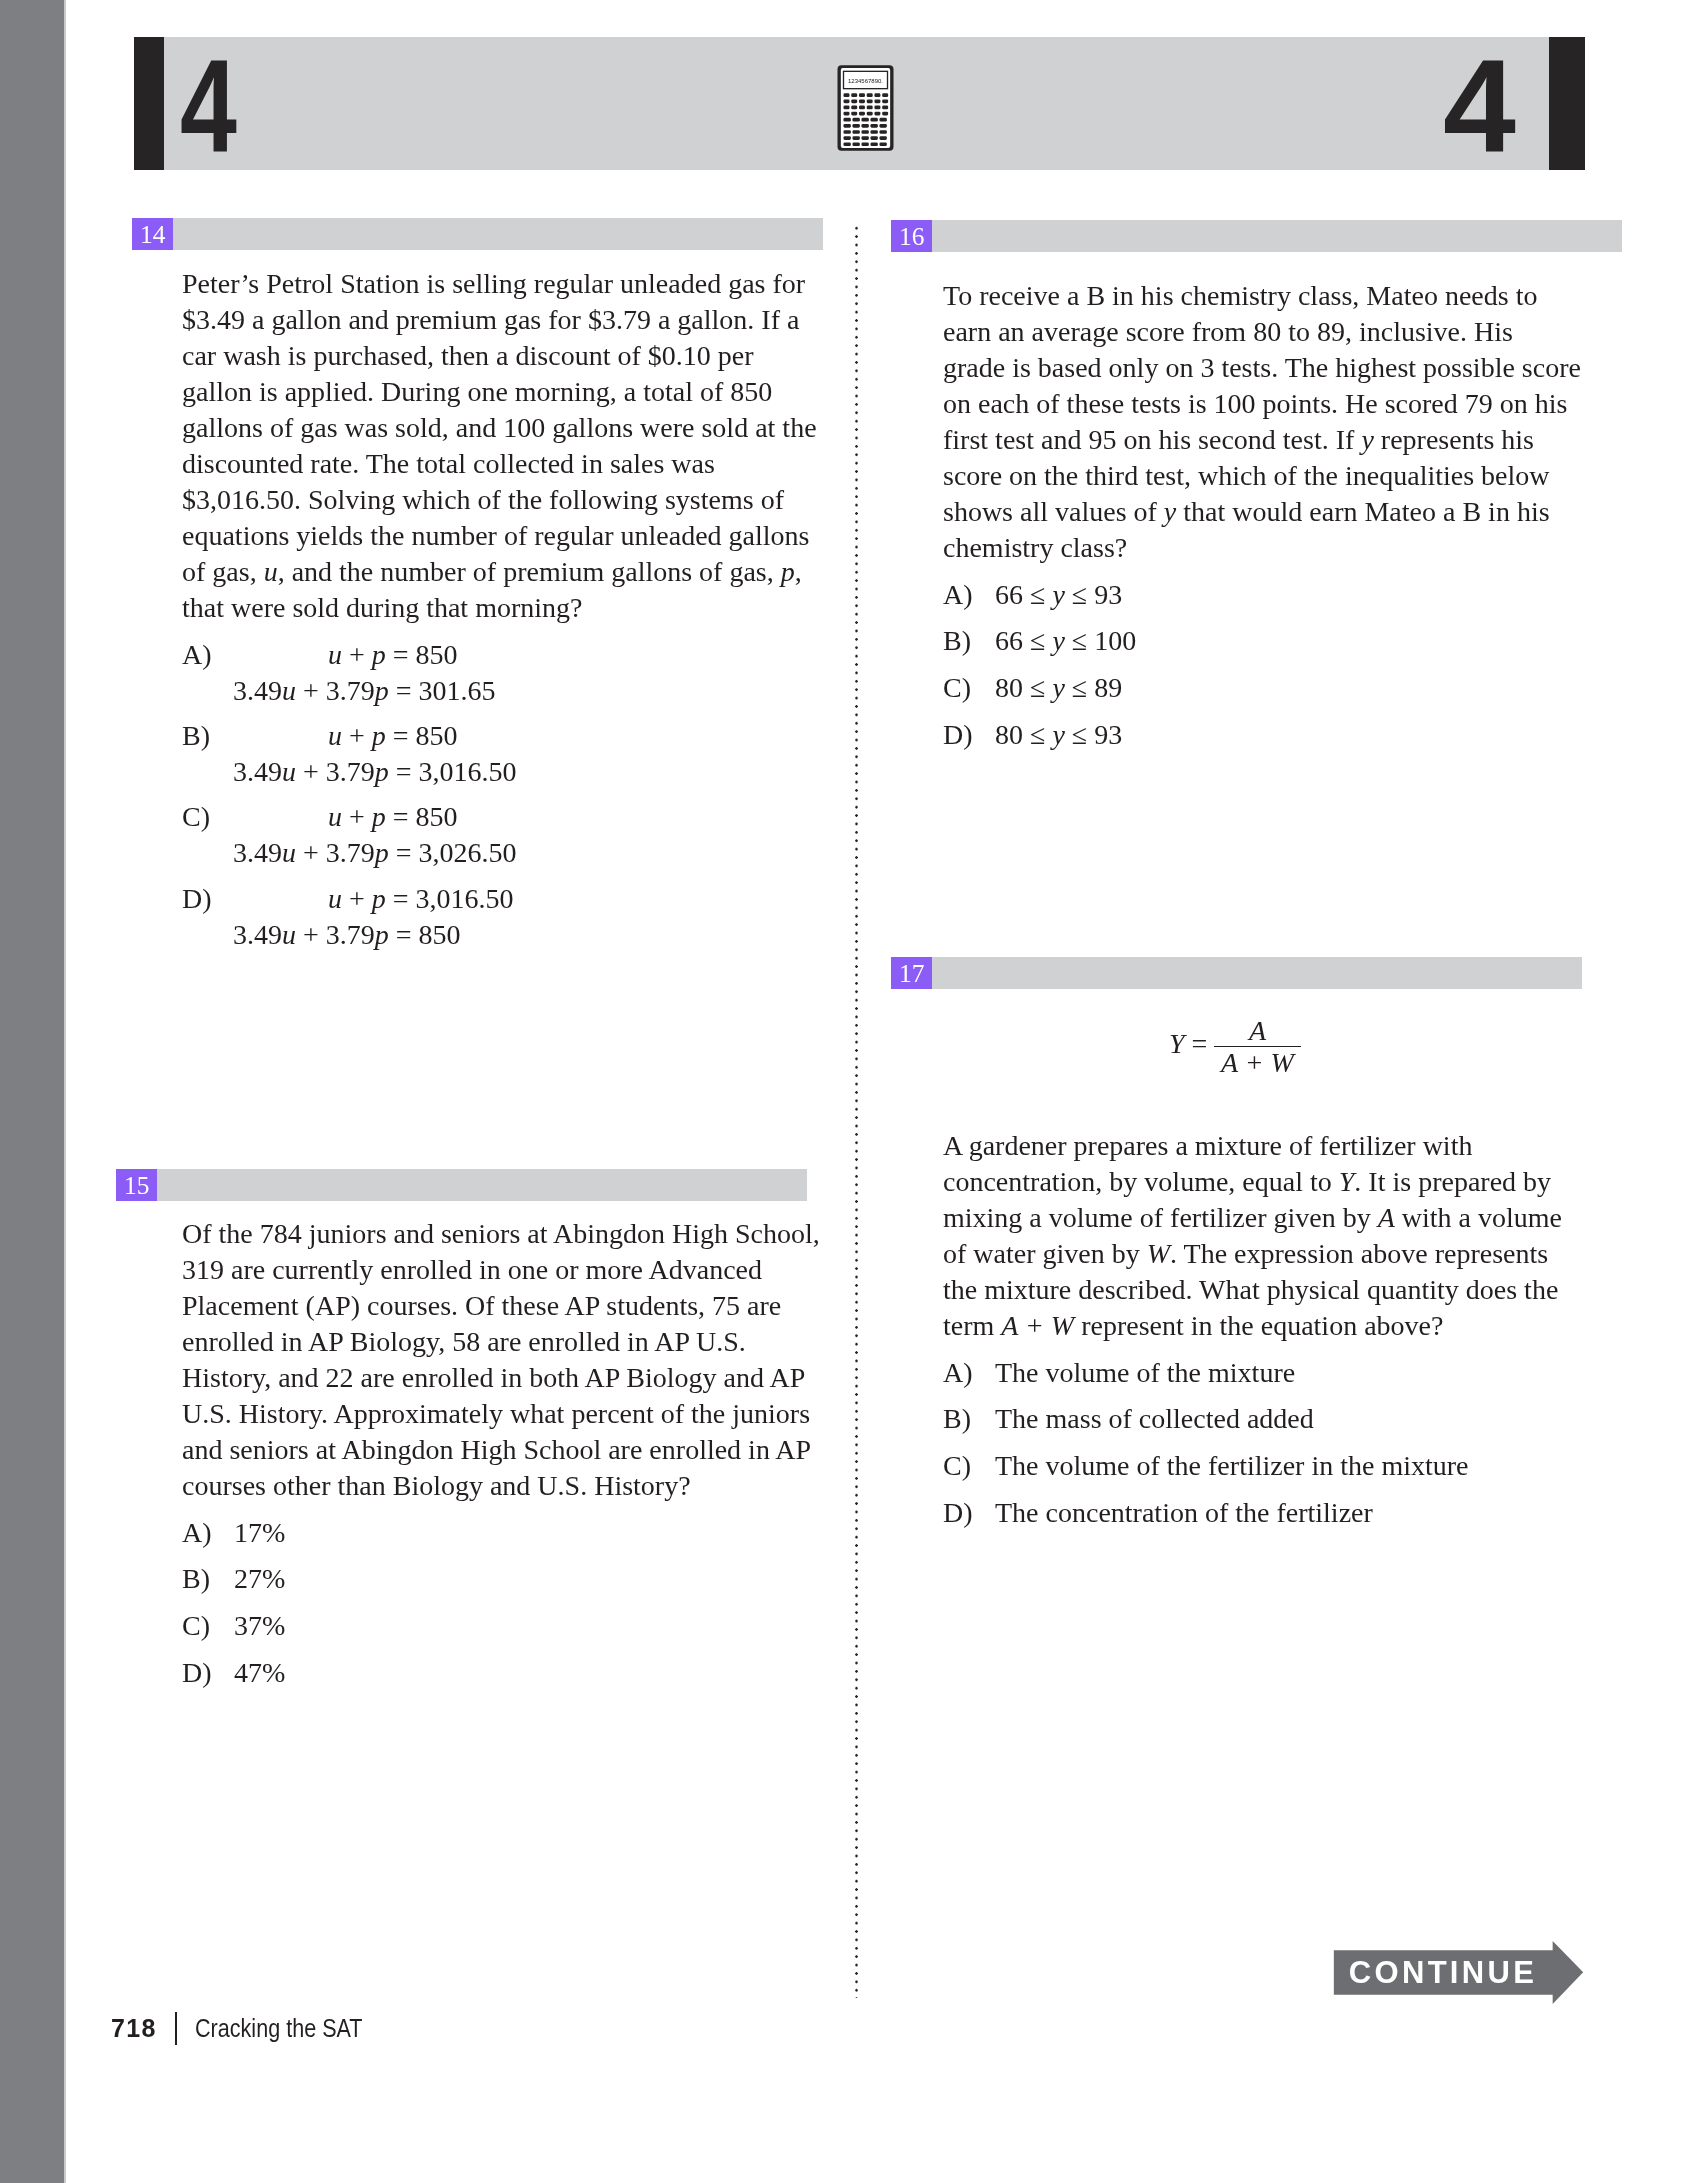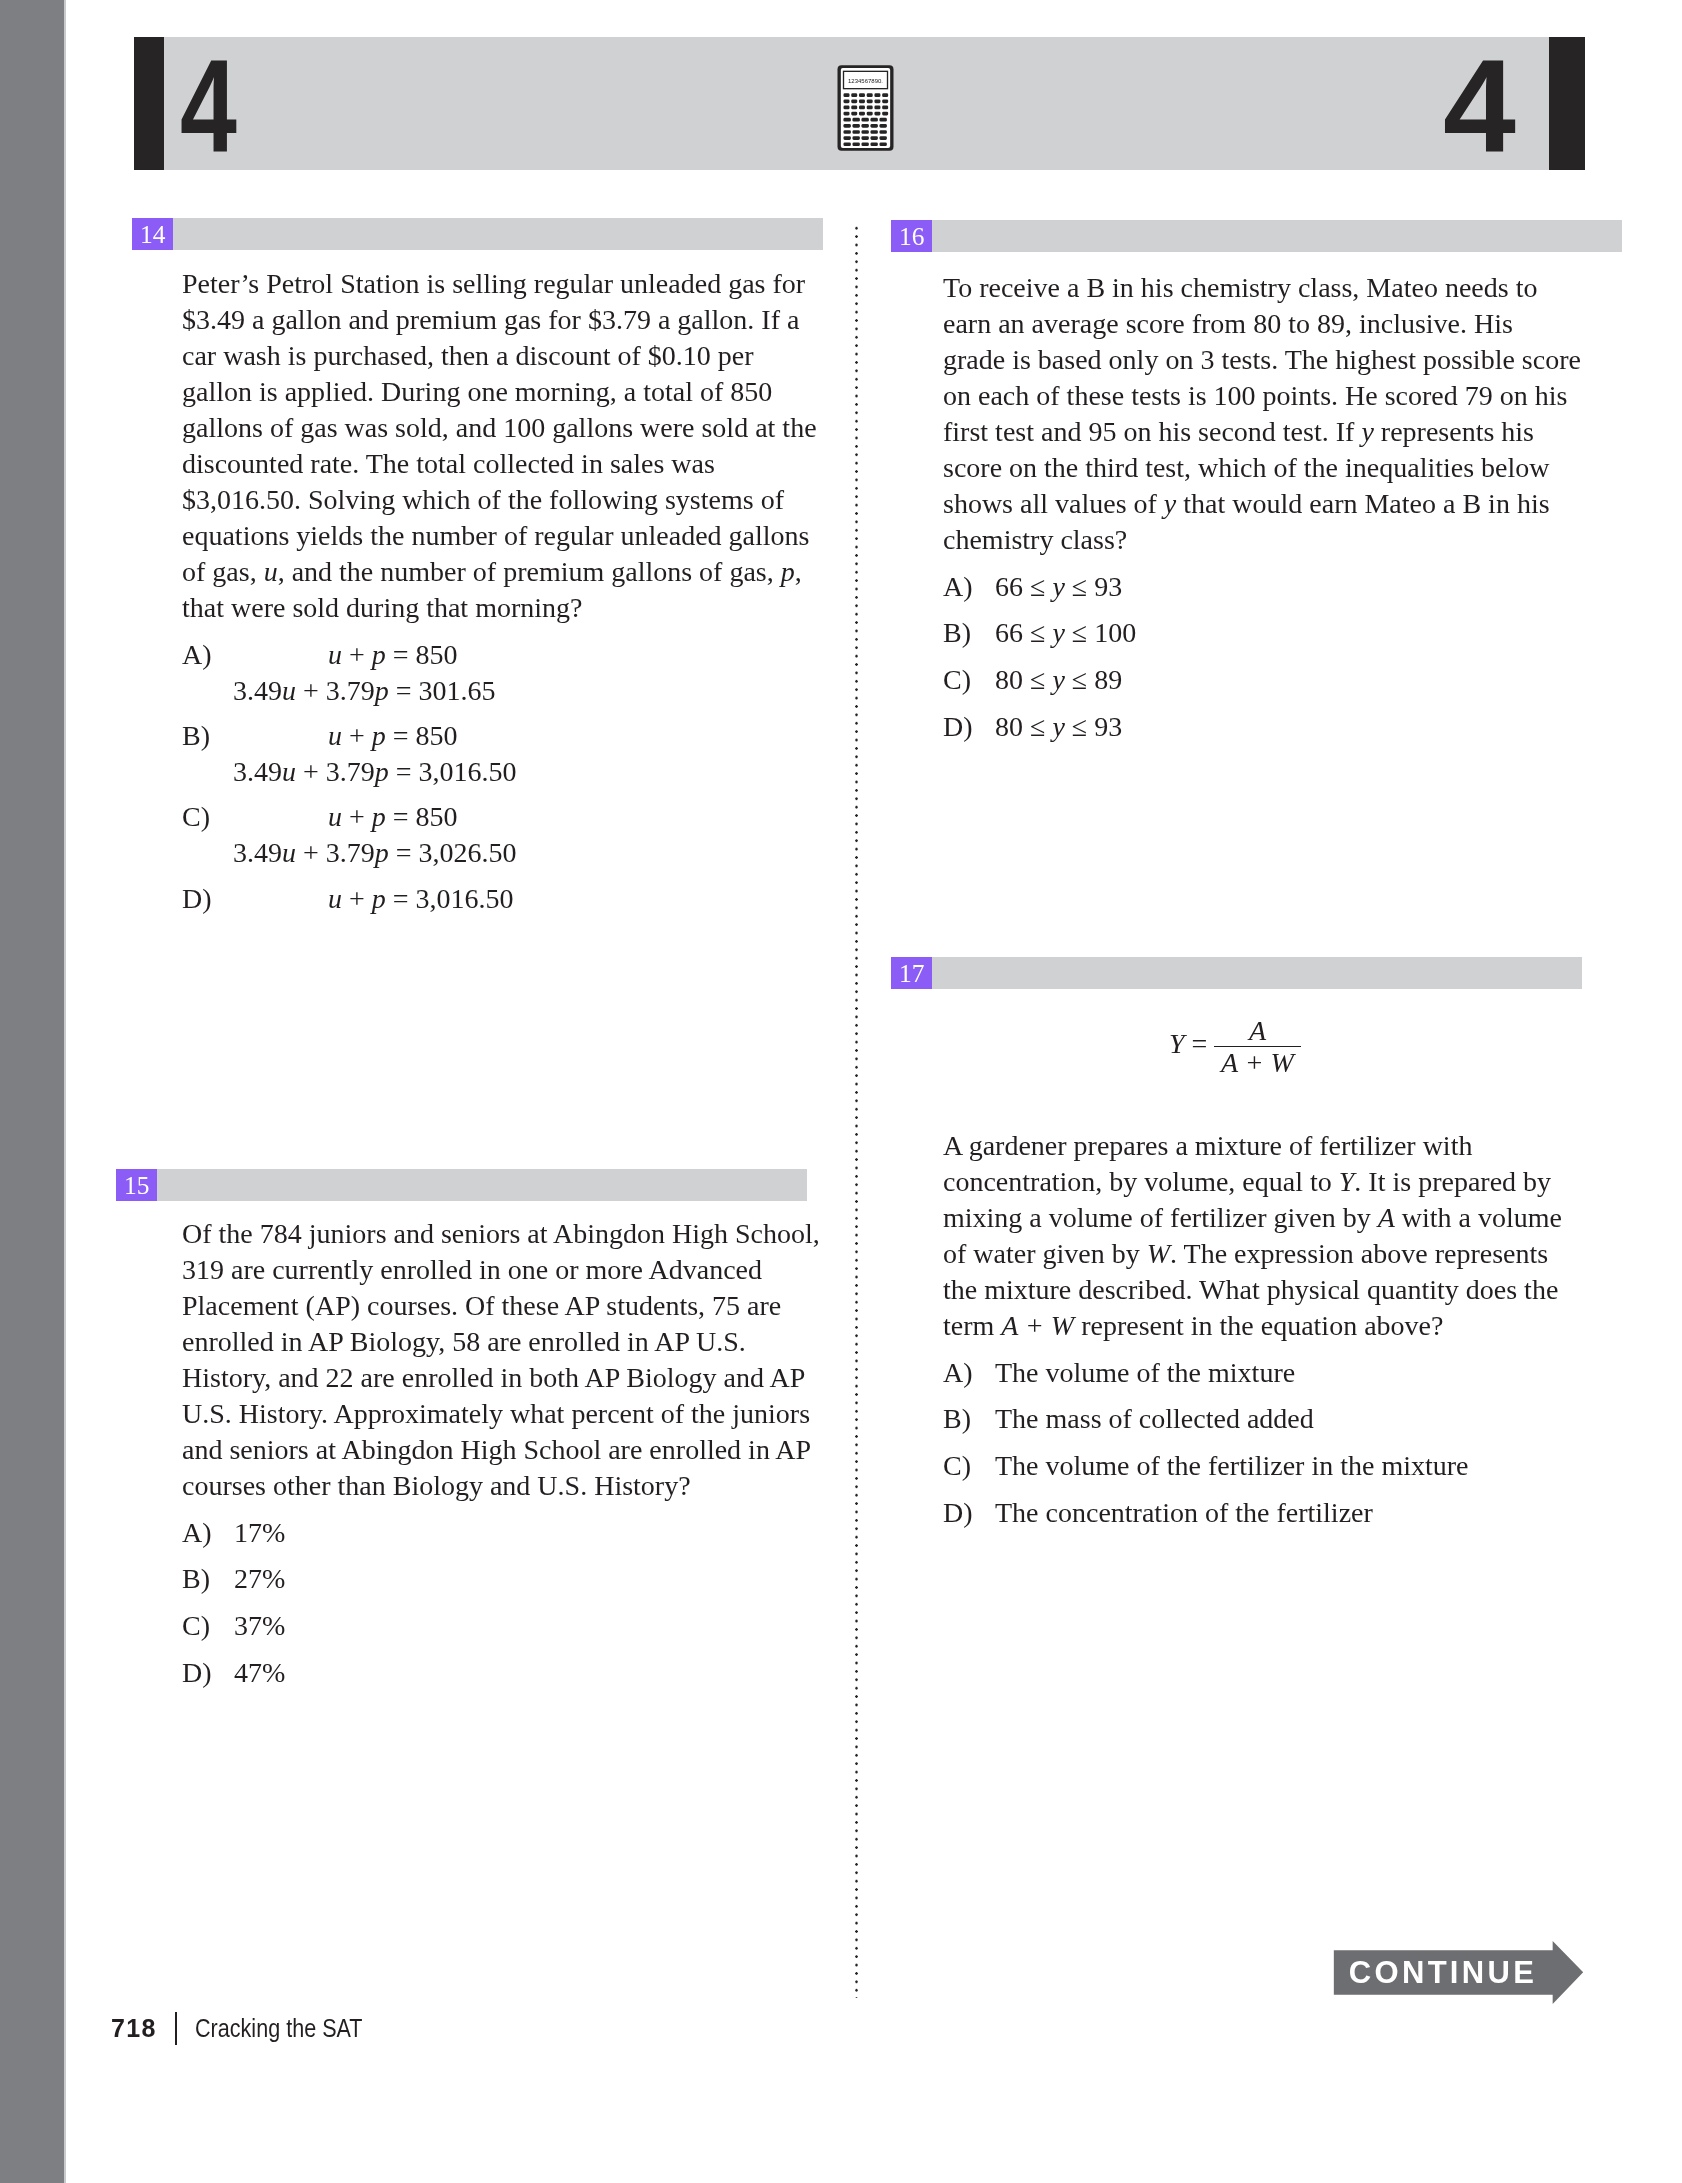--- a/index.html
+++ b/index.html
@@ -154,20 +154,23 @@
         </div>
         <div class="sys-row">
           <span style="position: absolute; left: 51px;"><span>3.49</span><i>u</i><span> + </span><span>3.79</span><i>p</i><span> = </span><span>3,026.50</span></span>
         </div>
       </div>
       <div class="eq" style="margin-top: 9.4px;">
         <div class="sys-row">
           <span style="position: absolute; left: 0px;">D)</span>
           <span style="position: absolute; left: 146px;"><i>u</i><span> + </span><i>p</i><span> = </span><span>3,016.50</span></span>
         </div>
+        <div class="sys-row">
+          <span style="position: absolute; left: 51px;"><span>3.49</span><i>u</i><span> + </span><span>3.79</span><i>p</i><span> = </span><span>850</span></span>
+        </div>
       </div>
     </div>
 </div>
 
 <div class="abs qbar" style="left:116px; top:1169px; width:691px;">
   <span class="qnum">15</span>
 </div>
 <div class="abs" style="left:182px; top:1216px; width:641px;">
   <div class="qtext">Of the 784 juniors and seniors at Abingdon High School, 319 are currently enrolled in one or more Advanced Placement (AP) courses. Of these AP students, 75 are enrolled in AP Biology, 58 are enrolled in AP U.S. History, and 22 are enrolled in both AP Biology and AP U.S. History. Approximately what percent of the juniors and seniors at Abingdon High School are enrolled in AP courses other than Biology and U.S. History?</div>
   <div id="q15-choices">
@@ -186,21 +189,21 @@
       <div class="choice-row">
         <span class="choice-letter">D)</span>
         <span>47%</span>
       </div>
     </div>
 </div>
 
 <div class="abs qbar" style="left:891px; top:220px; width:731px;">
   <span class="qnum">16</span>
 </div>
-<div class="abs" style="left:943px; top:270px; width:638px;">
+<div class="abs" style="left:943px; top:278px; width:638px;">
   <div class="qtext"><span>To receive a B in his chemistry class, Mateo needs to earn an average score from 80 to 89, inclusive. His grade is based only on 3 tests. The highest possible score on each of these tests is 100 points. He scored 79 on his first test and 95 on his second test. If </span><i>y</i><span> represents his score on the third test, which of the inequalities below shows all values of </span><i>y</i><span> that would earn Mateo a B in his chemistry class?</span></div>
   <div id="q16-choices">
       <div class="choice-row">
         <span class="choice-letter">A)</span>
         <span><span>66</span><span> ≤ </span><i>y</i><span> ≤ </span><span>93</span></span>
       </div>
       <div class="choice-row">
         <span class="choice-letter">B)</span>
         <span><span>66</span><span> ≤ </span><i>y</i><span> ≤ </span><span>100</span></span>
       </div>

